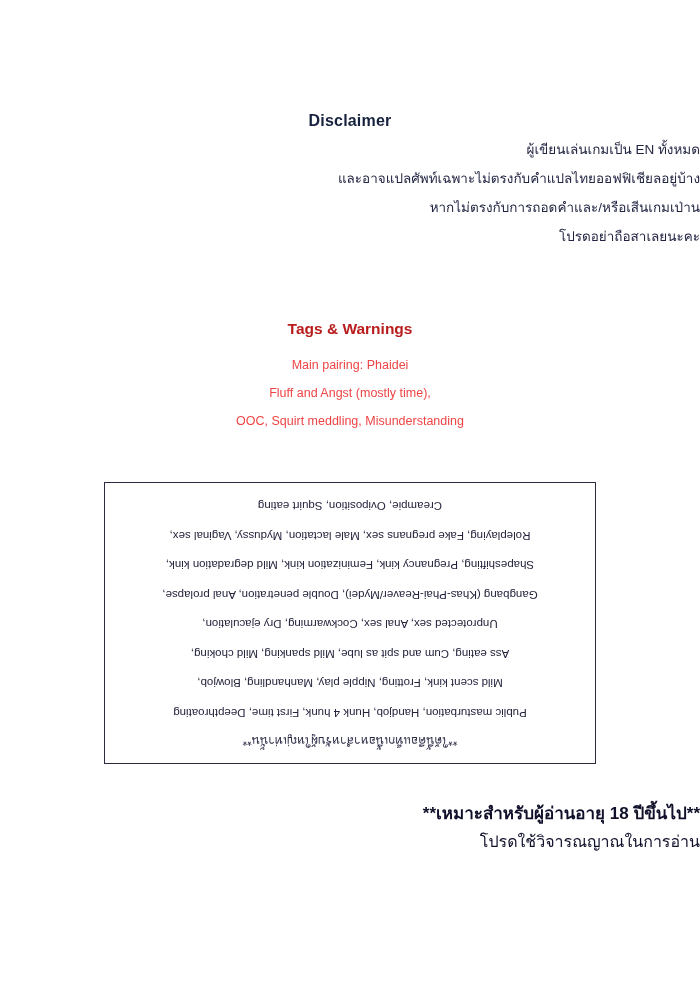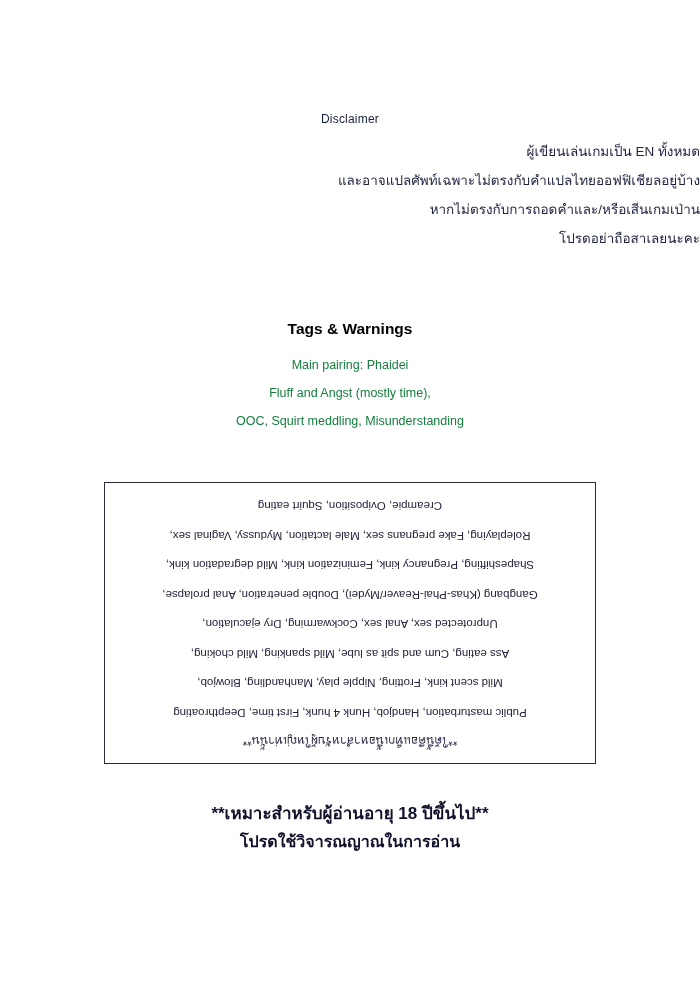--- a/index.html
+++ b/index.html
@@ -23,52 +23,52 @@
 
   
   .disclaimer-block {
     position: absolute;
     top: 112px;
     left: 0;
     width: 700px;
     text-align: center;
   }
   .disclaimer-title {
-    font-size: 12px;
-    font-weight: normal;
+    font-size: 16px;
+    font-weight: bold;
     color: #16213e;
     letter-spacing: 0.2px;
-    margin-bottom: 11px;
+    margin-bottom: 5px;
   }
   .disclaimer-line {
     font-size: 13.5px;
     line-height: 29px;
     color: #1f2340;
     white-space: nowrap;
     text-align: right;
   }
 
   
   .tags-block {
     position: absolute;
     top: 320px;
     left: 0;
     width: 700px;
     text-align: center;
   }
   .tags-title {
     font-size: 15.5px;
     font-weight: bold;
-    color: #000000;
+    color: #b91c1c;
     margin-bottom: 13px;
   }
   .tags-line {
     font-size: 12.5px;
     line-height: 28px;
-    color: #15803d;
+    color: #ef4444;
     white-space: nowrap;
   }
 
   
   .warning-box {
     position: absolute;
     left: 104px;
     top: 482px;
     width: 492px;
     height: 282px;
@@ -100,31 +100,31 @@
     line-height: 29.5px;
     white-space: nowrap;
   }
 
   
   .footer-block {
     position: absolute;
     top: 800px;
     left: 0;
     width: 700px;
-    text-align: center;
+    text-align: right;
   }
   .footer-line-1 {
     font-size: 17px;
     font-weight: bold;
     color: #10102a;
     line-height: 28px;
   }
   .footer-line-2 {
     font-size: 16px;
-    font-weight: bold;
+    font-weight: normal;
     color: #10102a;
     line-height: 28px;
   }
 </style>
 </head>
 <body>
 
 <div class="page">
 
   <div class="disclaimer-block">

